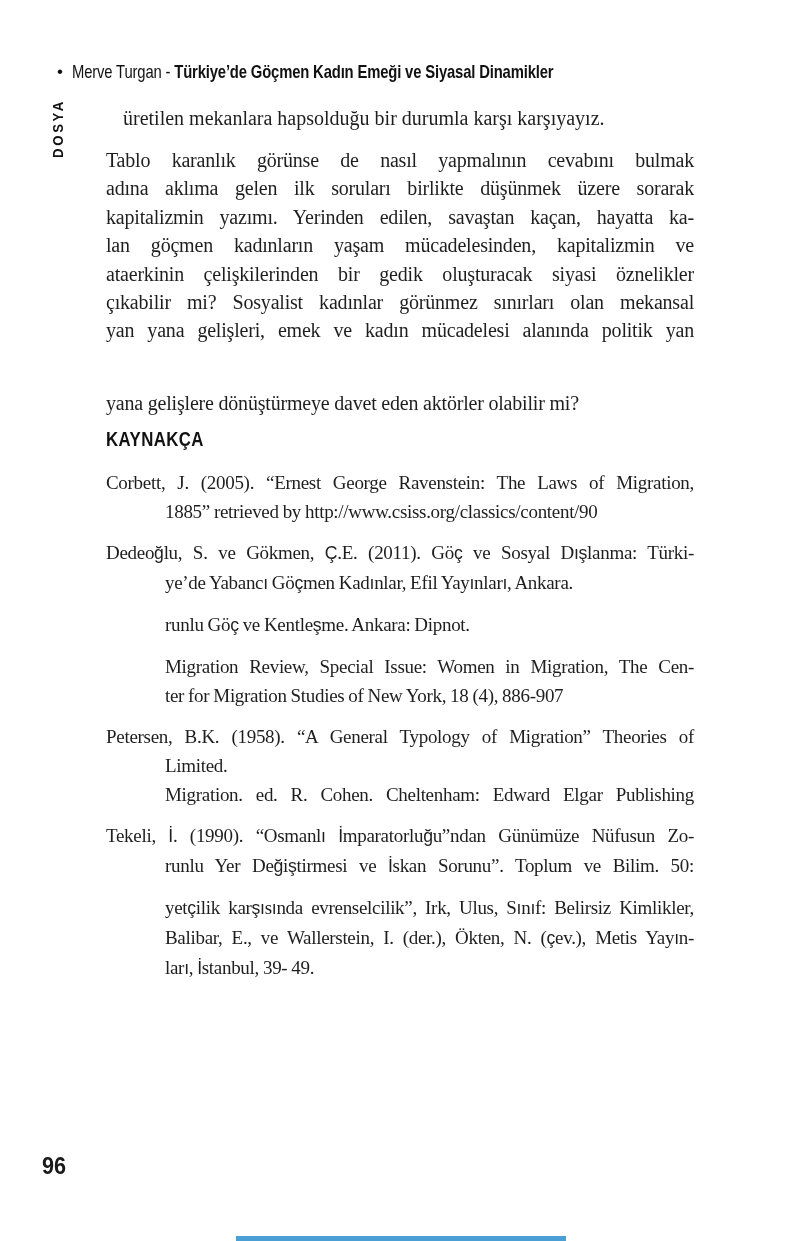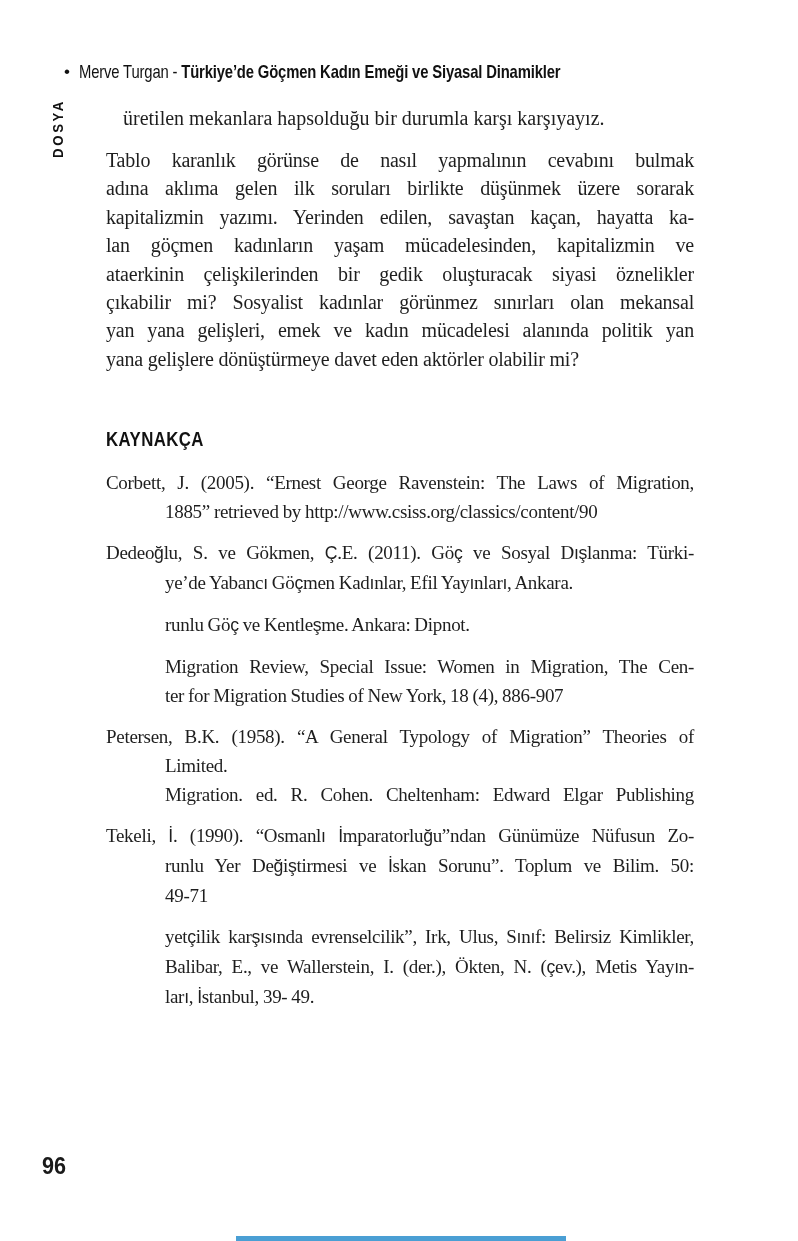--- a/index.html
+++ b/index.html
@@ -10,21 +10,21 @@
     margin: 0 auto;
     background: #ffffff;
     overflow: hidden;
     color: #1e1e1e;
     font-family: "Liberation Serif", serif;
   }
 
   
   .header {
     position: absolute;
-    left: 64px;
+    left: 57px;
     top: 61px;
     white-space: nowrap;
     color: #111;
     text-align: center;
   }
   .bullet {
     display: inline-block;
     font-family: "Liberation Sans", sans-serif;
     font-size: 17px;
     vertical-align: 1px;
@@ -73,21 +73,21 @@
     top: 146px;
     width: 588px;
     font-size: 20px;
   }
   .bline {
     line-height: 28.4px;
     letter-spacing: -0.2px;
     text-align: justify;
     text-align-last: justify;
   }
-  .bline.last { text-align-last: left; }
+  .bline.last { text-align-last: left; margin-top: 44px; }
 
   
   .kheading {
     position: absolute;
     left: 106px;
     top: 427px;
     font-family: "Liberation Sans", sans-serif;
     font-weight: bold;
     font-size: 21px;
     letter-spacing: 0.5px;
@@ -177,21 +177,20 @@
         <div class="rline cont last">ter for Migration Studies of New York, 18 (4), 886-907</div>
       </div>
       <div class="ref">
         <div class="rline">Petersen, B.K. (1958). “A General Typology of Migration” Theories of</div>
         <div class="rline cont last">Limited.</div>
         <div class="rline cont">Migration. ed. R. Cohen. Cheltenham: Edward Elgar Publishing</div>
       </div>
       <div class="ref">
         <div class="rline">Tekeli, <span class="tr">İ</span>. (1990). “Osmanl<span class="tr">ı</span> <span class="tr">İ</span>mparatorlu<span class="tr">ğ</span>u”ndan Günümüze Nüfusun Zo-</div>
         <div class="rline cont">runlu Yer De<span class="tr">ğ</span>i<span class="tr">ş</span>tirmesi ve <span class="tr">İ</span>skan Sorunu”. Toplum ve Bilim. 50:</div>
-        <div class="rline cont last">49-71</div>
       </div>
       <div class="ref">
         <div class="rline cont">yet<span class="tr">ç</span>ilik kar<span class="tr">şı</span>s<span class="tr">ı</span>nda evrenselcilik”, Irk, Ulus, S<span class="tr">ı</span>n<span class="tr">ı</span>f: Belirsiz Kimlikler,</div>
         <div class="rline cont">Balibar, E., ve Wallerstein, I. (der.), Ökten, N. (<span class="tr">ç</span>ev.), Metis Yay<span class="tr">ı</span>n-</div>
         <div class="rline cont last">lar<span class="tr">ı</span>, <span class="tr">İ</span>stanbul, 39- 49.</div>
       </div>
     </div>
 
   <div class="pagenum">96</div>
 

